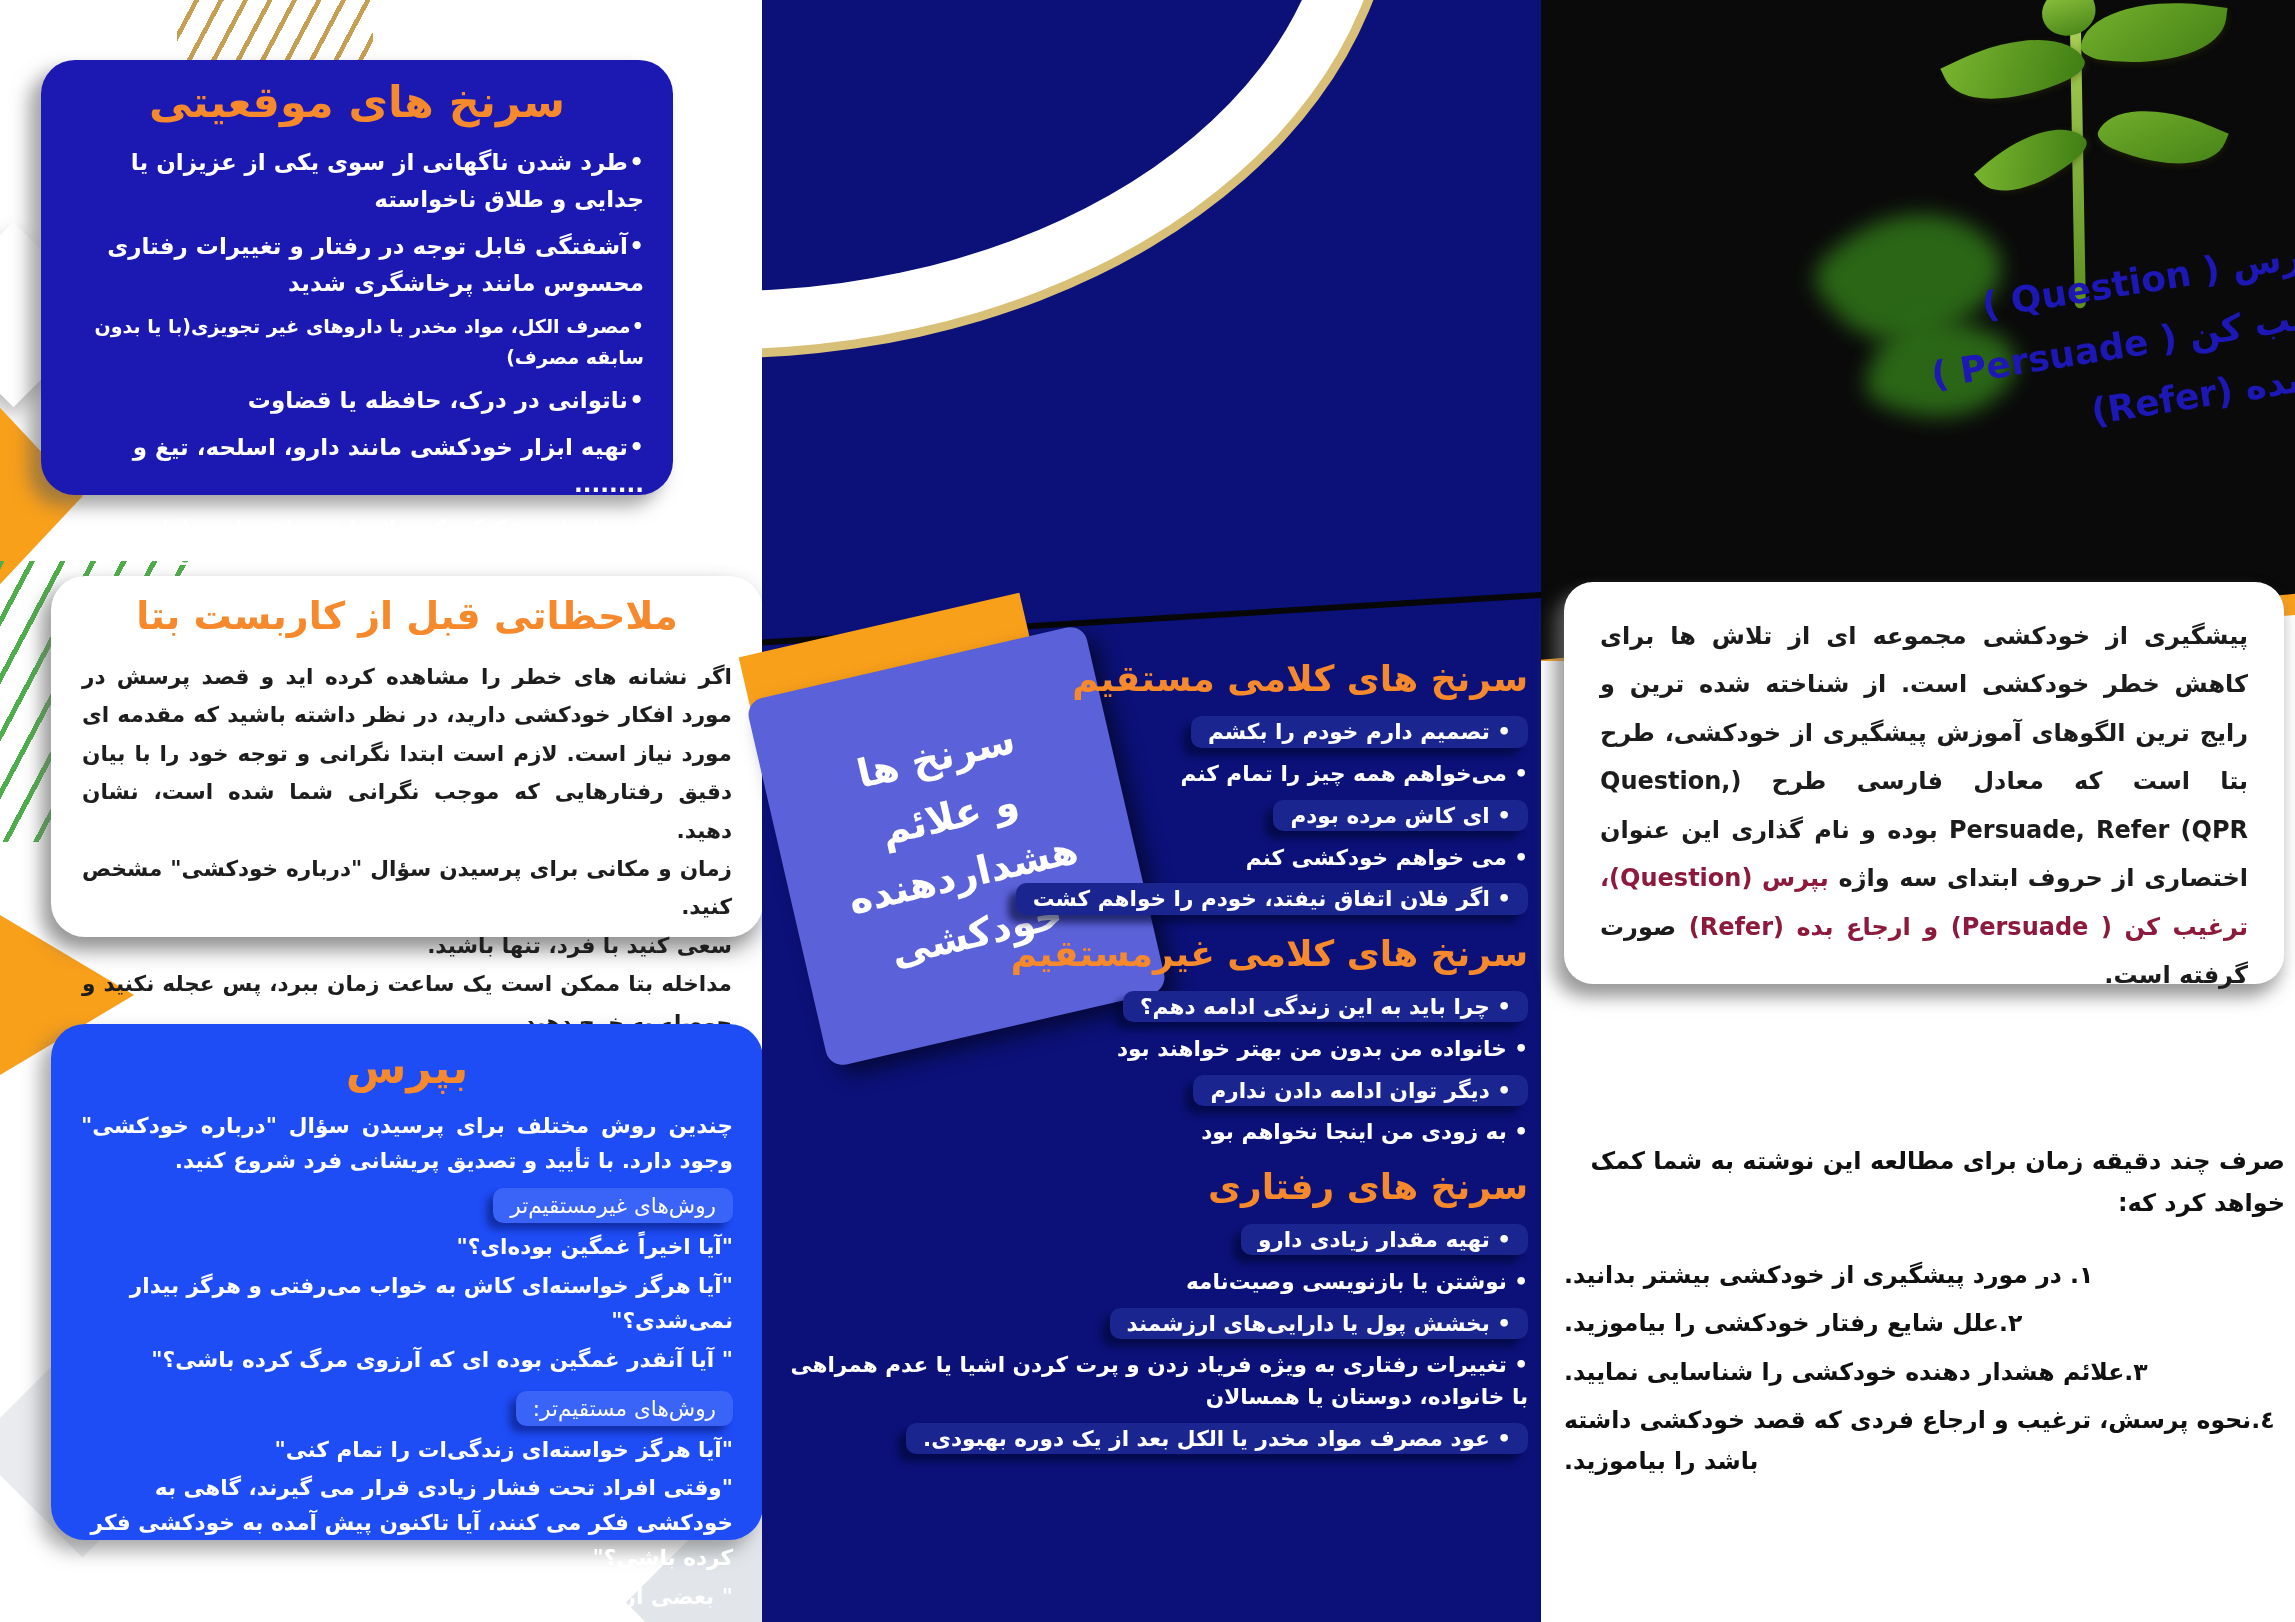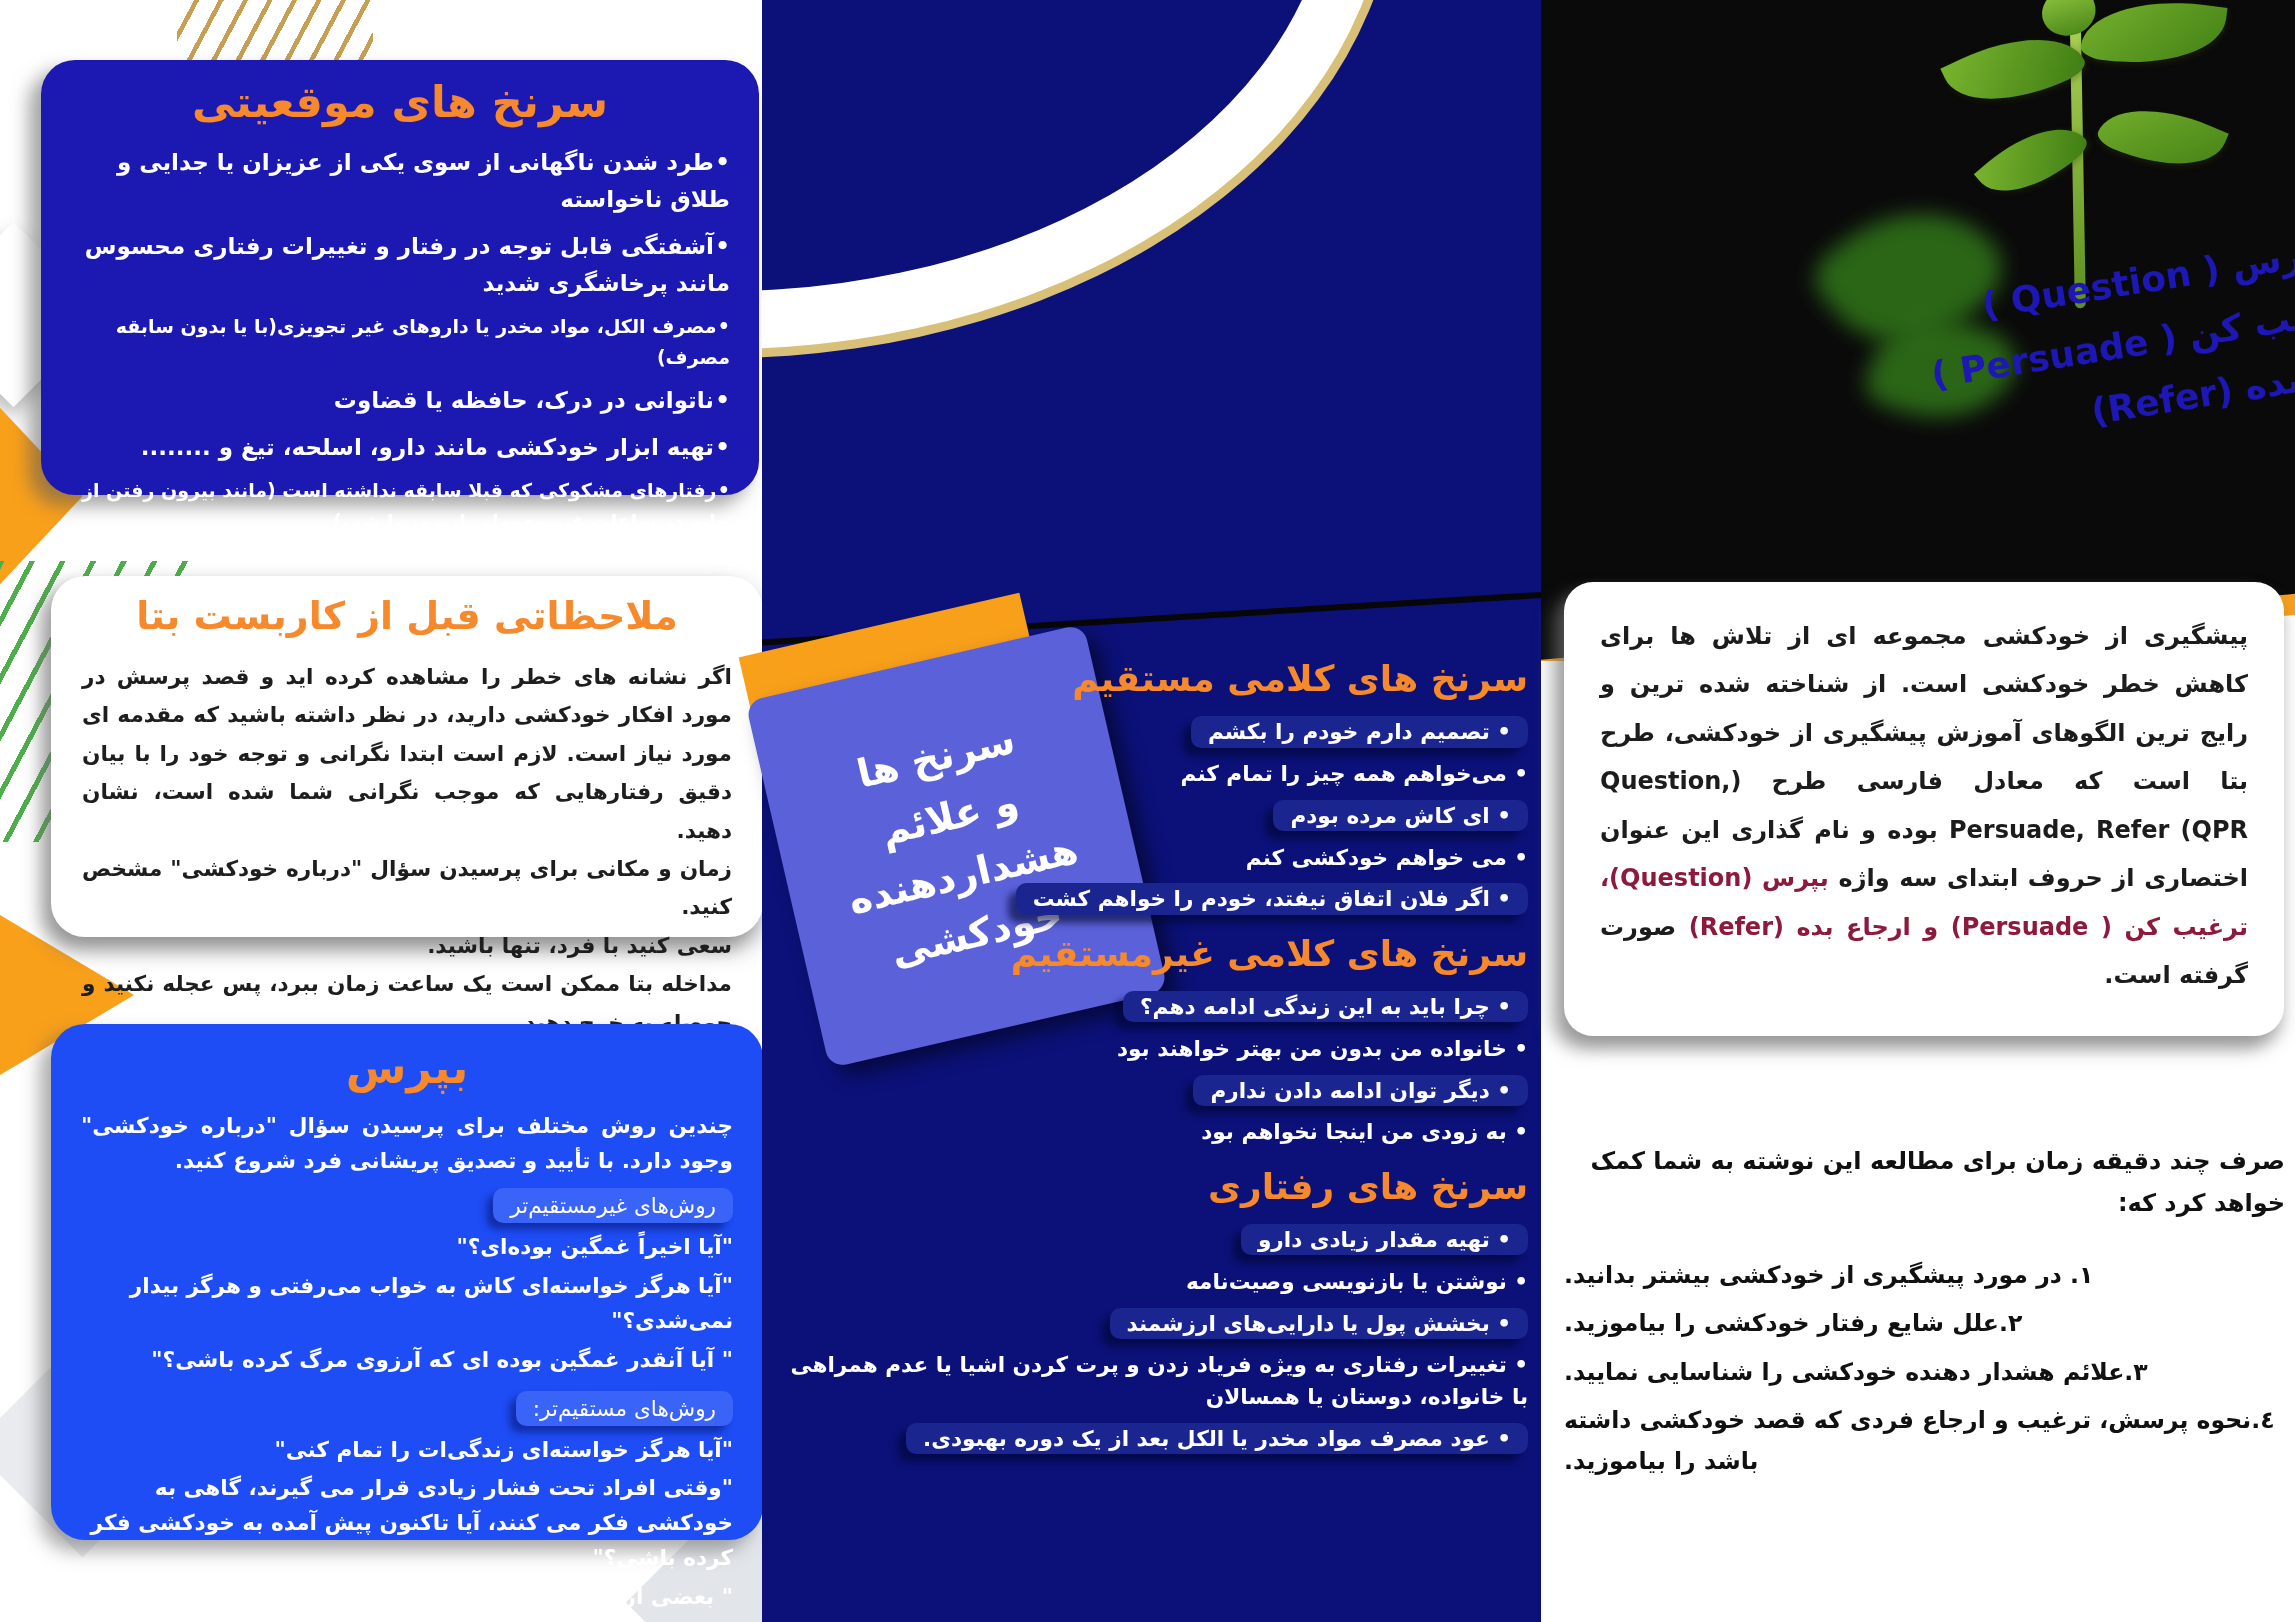--- a/index.html
+++ b/index.html
@@ -14,21 +14,21 @@
     background:repeating-linear-gradient(118deg,transparent 0 22px,#4fae4c 22px 27px);}
   .deco-white-tile{left:-52px;top:249px;width:131px;height:131px;background:#fff;
     transform:rotate(45deg);box-shadow:5.2px 9.2px 19.6px rgba(0,0,0,.28);}
   .deco-orange-wedge{left:-9.2px;top:398px;width:92px;height:196px;background:#f9a01b;
     clip-path:polygon(0 0,100% 50%,0 100%);}
   .tri-orange{left:0;top:915px;width:134px;height:160px;background:#f9a01b;
     clip-path:polygon(0 0,100% 50%,0 100%);filter:drop-shadow(5.2px 7.9px 6.5px rgba(0,0,0,.35));}
   .gray1{left:3.9px;top:1368px;width:157px;height:157px;background:#e9ebee;transform:rotate(45deg);}
   .gray2{left:658px;top:1525px;width:177px;height:164px;background:#e2e6ea;transform:rotate(45deg);}
 
-  .box1{left:41px;top:60px;width:718px;height:435px;background:#1c18b2;border-radius:34px;
+  .box1{left:41px;top:60px;width:632px;height:435px;background:#1c18b2;border-radius:34px;
     box-shadow:-11.8px 10.5px 18.3px rgba(90,90,90,.55);padding:17px 29px 0 29px;box-sizing:border-box;}
   .box-title{color:#f6892b;font-weight:bold;font-size:43px;text-align:center;margin:0 0 17px 0;}
   .box1 .itm{color:#fff;font-size:23px;font-weight:600;line-height:1.62;text-align:right;margin-bottom:9.2px;}
   .box1 .itm.sm{font-size:19px;}
   .box1 .itm::before{content:"•";margin-left:1.3px;}
 
   .box2{left:51px;top:576px;width:712px;height:361px;background:#ffffff;border-radius:34px;
     box-shadow:-9.2px 9.2px 17px rgba(110,110,110,.55),0 13px 22px rgba(110,110,110,.45);
     padding:18.3px 31px 0 31px;box-sizing:border-box;}
   .box2 .box-title{font-size:38px;margin-bottom:19.6px;}
@@ -82,21 +82,21 @@
   .leafR1{left:614px;top:77px;width:141px;height:67px;border-radius:100% 0 100% 20%;transform:rotate(12deg);}
   .leafR2{left:623px;top:186px;width:121px;height:59px;border-radius:100% 0 100% 20%;transform:rotate(28deg);}
   .leafL2{left:499px;top:200px;width:108px;height:54px;border-radius:0 100% 20% 100%;transform:rotate(-35deg);}
   .bud{left:575px;top:59px;width:54px;height:47px;background:linear-gradient(#8cc23e,#4e8a1a);
     border-radius:50% 0 50% 50%;transform:rotate(-12deg);}
   .captions{right:69px;top:327px;width:419px;transform:rotate(-4deg);text-align:right;}
   .captions .cap{color:#1d17b5;font-weight:bold;font-size:36px;line-height:1.7;white-space:nowrap;}
   .captions .cap:nth-child(2){padding-left:19.6px;padding-right:0;margin-right:-26px;}
   .captions .cap:nth-child(3){margin-right:-59px;}
 
-  .card{left:1564px;top:582px;width:720px;height:454px;background:#fff;border-radius:29px;
+  .card{left:1564px;top:582px;width:720px;height:402px;background:#fff;border-radius:29px;
     box-shadow:-10.5px 11.8px 18.3px rgba(115,115,115,.6),0 9.2px 15.7px rgba(115,115,115,.35);
     padding:30px 36px 0 36px;box-sizing:border-box;}
   .card .ptxt{color:#1c1c1c;font-size:24px;font-weight:700;line-height:2.02;text-align:justify;margin:0;}
   .card .accent{color:#8d1a3d;font-weight:bold;}
   .lead{left:1564px;top:1140px;width:721px;color:#111;font-size:24px;font-weight:bold;line-height:1.75;text-align:right;}
   .rlist{left:1564px;top:1255px;width:721px;}
   .rlist .li{color:#111;font-size:23.6px;font-weight:bold;line-height:1.72;text-align:left;margin-bottom:7.9px;}
 </style>
 </head>
 <body>

